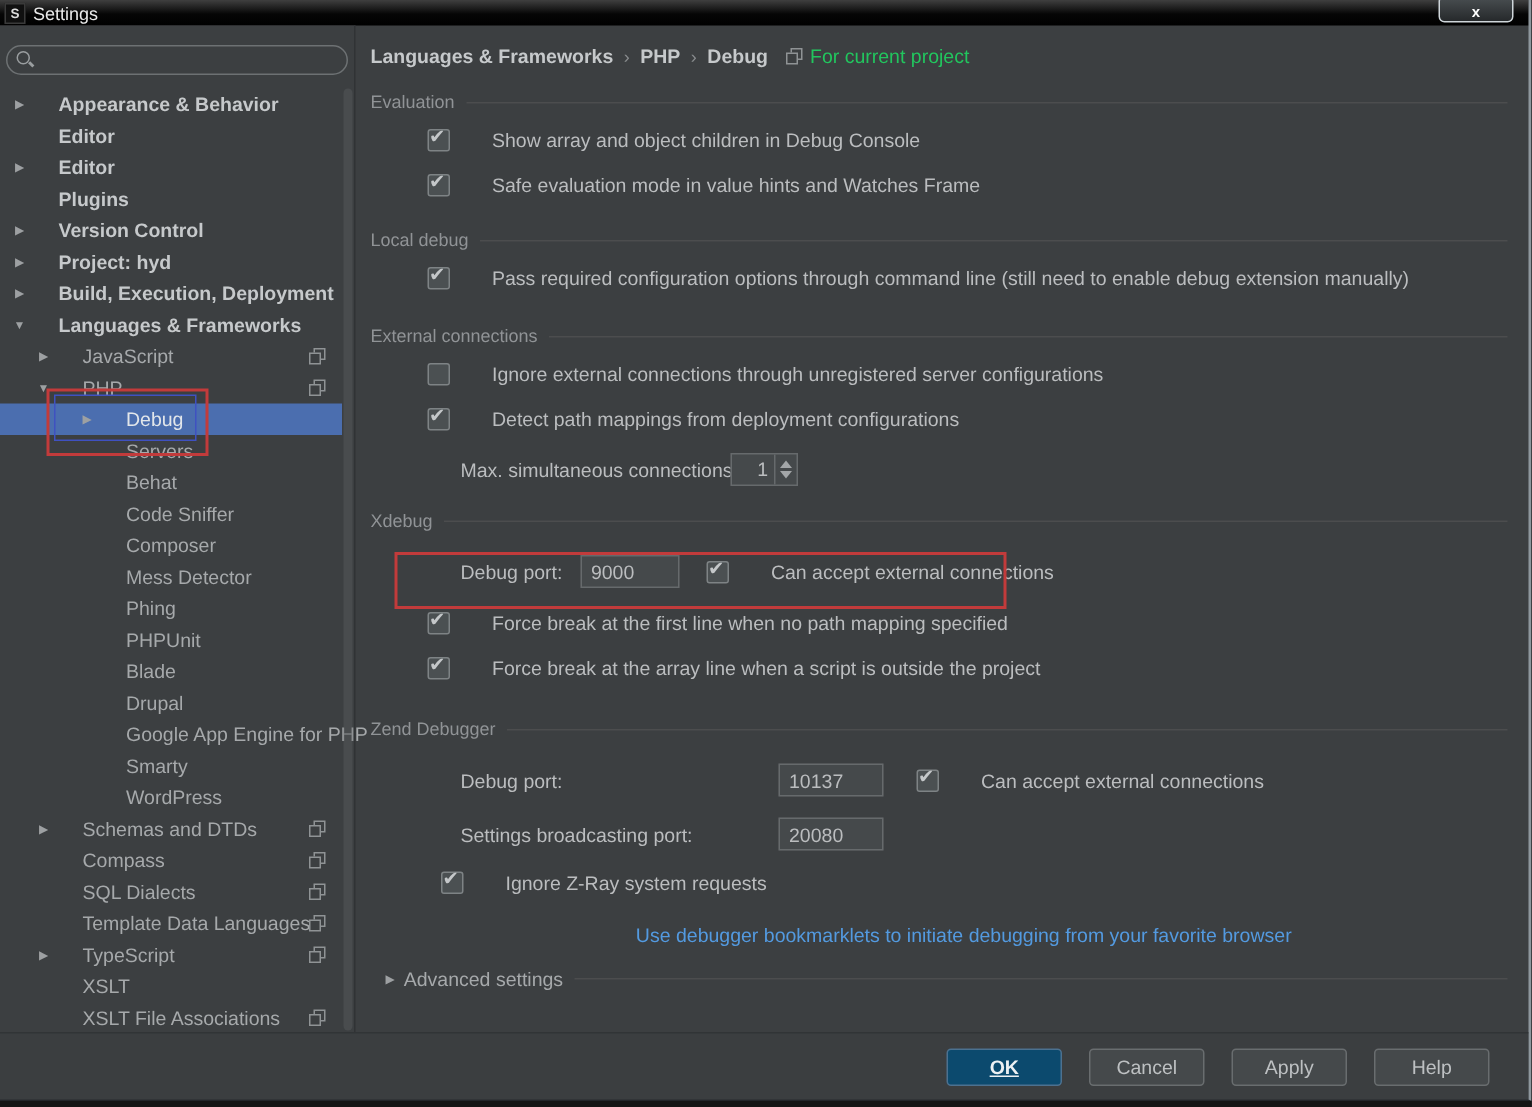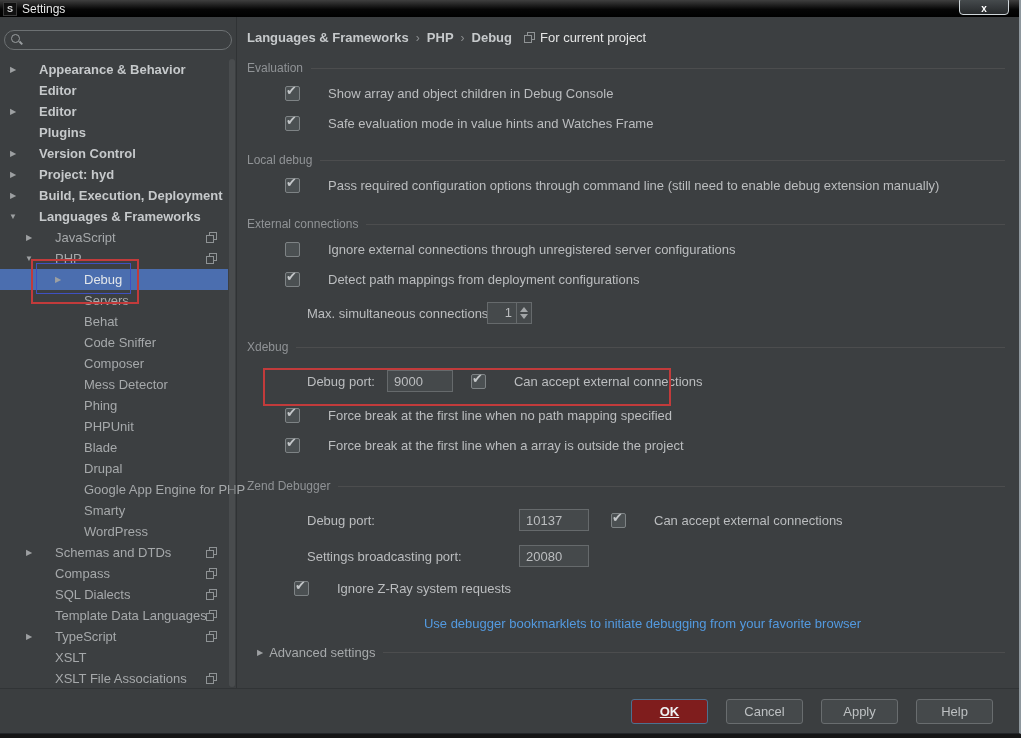--- a/index.html
+++ b/index.html
@@ -34,21 +34,21 @@
   .trow.lvl1{padding-left:23px;}
   .trow.lvl2{padding-left:52px;}
   .trow.selected{background:#4B6EAF;color:#e2e6ea;}
   .badge{position:absolute;right:11px;top:5px;width:11px;height:11px;}
   .badge::before{content:"";position:absolute;right:0;top:0;width:6px;height:6px;border:1px solid #8f9395;}
   .badge::after{content:"";position:absolute;left:0;bottom:0;width:6px;height:6px;border:1px solid #8f9395;background:#3C3F41;}
   .tree-scroll{position:absolute;right:1px;top:42px;width:6px;height:628px;background:#54575a;border-radius:3px;opacity:.55;}
   
   .crumbs{display:flex;align-items:center;font-size:13px;color:#c6c9cb;font-weight:bold;margin-bottom:12px;}
   .crumb-sep{color:#8a8d8f;font-weight:normal;margin:0 7px;font-size:12px;}
-  .scope{display:flex;align-items:center;color:#e5e5e5;font-weight:normal;margin-left:12px;}
+  .scope{display:flex;align-items:center;color:#22c55e;font-weight:normal;margin-left:12px;}
   .scope .badge2{position:relative;width:11px;height:11px;margin-right:5px;display:inline-block;}
   .badge2::before{content:"";position:absolute;right:0;top:0;width:6px;height:6px;border:1px solid #8f9395;}
   .badge2::after{content:"";position:absolute;left:0;bottom:0;width:6px;height:6px;border:1px solid #8f9395;background:#3C3F41;}
   
   .sec-head{display:flex;align-items:center;color:#909396;font-size:12px;margin:16px 14px 10px 0;}
   .sec-head::after{content:"";flex:1;border-top:1px solid #5a5a5a;margin-left:8px;opacity:.55;}
   .cbrow{display:flex;align-items:center;padding-left:38px;margin:11px 0 15px 0;}
   .cb{position:relative;width:13px;height:13px;background:#4b5052;border:1px solid #7e8385;border-radius:2px;
       margin-right:8px;flex:none;}
   .cb.checked::after{content:"✔";position:absolute;left:0px;top:-4px;font-size:13px;color:#c4c7c9;}
@@ -66,21 +66,21 @@
   .adv .arrow{font-size:8px;color:#9da0a2;margin-right:6px;}
   .adv::after{content:"";flex:1;border-top:1px solid #5a5a5a;margin-left:8px;opacity:.55;}
   
   .annot-red{position:absolute;border:2px solid #c23b3b;z-index:40;pointer-events:none;}
   .annot-blue{position:absolute;border:1px solid #3f51c1;z-index:41;pointer-events:none;}
   
   .footer{position:absolute;left:0;right:0;bottom:0;height:44px;background:#3B3E40;border-top:1px solid #313436;
       display:flex;align-items:center;justify-content:flex-end;gap:18px;padding-right:26px;}
   .btn{min-width:55px;height:23px;padding:0 10px;border:1px solid #696d6f;border-radius:3px;background:#45494b;
       color:#bdc0c2;font-size:13px;display:flex;align-items:center;justify-content:center;}
-  .btn.primary{background:#7f1d1d;border-color:#4c7190;color:#eef1f3;font-weight:bold;text-decoration:underline;}
+  .btn.primary{background:#0c4a6e;border-color:#4c7190;color:#eef1f3;font-weight:bold;text-decoration:underline;}
   .label{white-space:nowrap;margin-left:20px;}
 </style>
 </head>
 <body>
 
 <div class="window">
 
   <div class="titlebar">
     <span class="app-ico">S</span>
     <span class="title-text">Settings</span>
@@ -304,21 +304,21 @@
         <span class="tfield" style="width:52px">9000</span>
         <span class="cb checked" style="margin-left:18px"></span>
         <span class="label">Can accept external connections</span>
       </div>
       <div class="cbrow">
         <span class="cb checked"></span>
         <span class="label">Force break at the first line when no path mapping specified</span>
       </div>
       <div class="cbrow">
         <span class="cb checked"></span>
-        <span class="label">Force break at the first line when a array is outside the project</span>
+        <span class="label">Force break at the array line when a script is outside the project</span>
       </div>
 
       <div class="sec-head" style="margin-top:26px">Zend Debugger</div>
       <div class="fieldrow" style="margin-top:16px">
         <span class="label" style="width:212px">Debug port:</span>
         <span class="tfield" style="width:56px">10137</span>
         <span class="cb checked" style="margin-left:22px"></span>
         <span class="label">Can accept external connections</span>
       </div>
       <div class="fieldrow">

